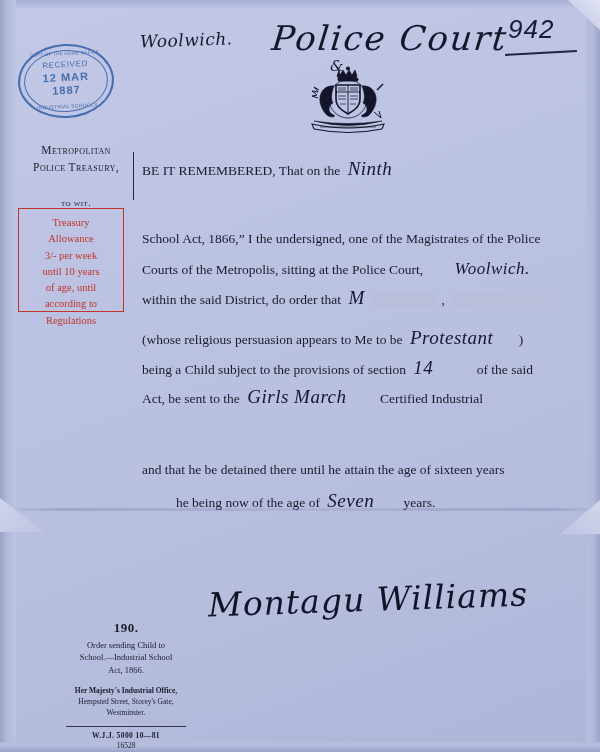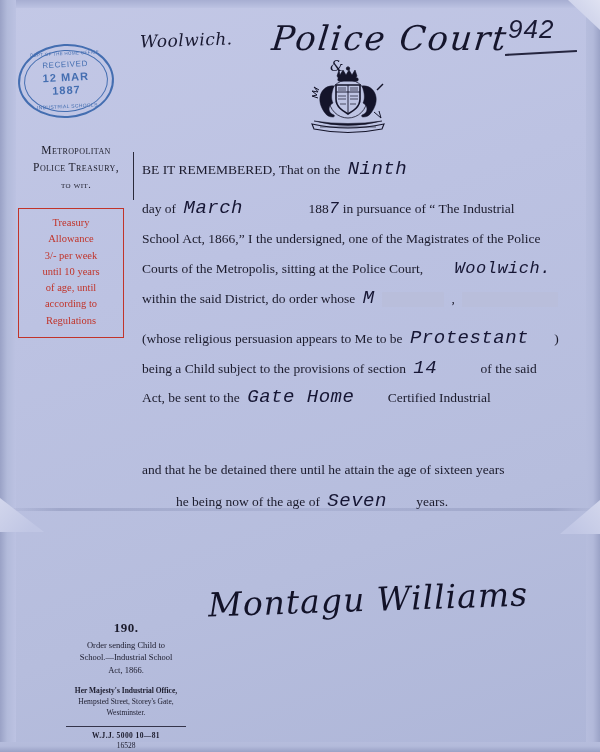--- a/index.html
+++ b/index.html
@@ -178,56 +178,56 @@
     width: 112px;
     text-align: center;
     line-height: 1.5;
     font-size: 11.5px;
     letter-spacing: .4px;
   }
   #left-heading .l1, #left-heading .l2, #left-heading .l3 {
     display: block;
     font-variant: small-caps;
   }
-  #left-heading .l3 { font-size: 10px; margin-top: 0; }
+  #left-heading .l3 { font-size: 10px; margin-top: 18px; }
 
   
   #towit-brace {
     position: absolute;
     left: 133px; top: 152px;
     width: 1px; height: 48px;
     background: #2a2a3a;
   }
 
   
   #treasury-box {
     position: absolute;
     left: 18px; top: 208px;
-    width: 106px; height: 130px;
+    width: 106px; height: 104px;
     border: 1.5px solid #c1342a;
     color: #c1342a;
     text-align: center;
     font-family: "Liberation Serif", serif;
     font-size: 10.5px;
     line-height: 1.55;
     padding-top: 6px;
     box-sizing: border-box;
   }
   #treasury-box span { display: block; }
 
   
   .body-line {
     position: absolute;
     left: 142px;
     font-size: 13.5px;
     color: #1b1b2c;
     white-space: nowrap;
   }
   .hw {
-    font-family: Liberation Mono, monospace;
+    font-family: Liberation Serif, serif;
     font-style: italic;
     font-size: 19px;
     color: #161634;
     letter-spacing: .5px;
     padding: 0 4px;
   }
   .hw-sm { font-size: 17px; }
 
   .redact {
     display: inline-block;
@@ -374,57 +374,51 @@
     <span>of age, until</span>
     <span>according to</span>
     <span>Regulations</span>
   </div>
 
   <div class="body-line printed" style="top:158px;">
     <span>BE IT REMEMBERED, That on the</span>
     <span class="hw">Ninth</span>
   </div>
 
-  <div class="body-line printed" style="top:197px;">
-    <span>day of</span>
-    <span class="hw">March</span>
-    <span style="margin-left:58px">188</span><span class="hw hw-sm" style="padding:0">7</span>
-    <span>in pursuance of “ The Industrial</span>
-  </div>
 
   <div class="body-line printed" style="top:231px;">School Act, 1866,” I the undersigned, one of the Magistrates of the Police</div>
 
   <div class="body-line printed" style="top:259px;">
     <span>Courts of the Metropolis, sitting at the Police Court,</span>
     <span class="hw hw-sm" style="margin-left:24px">Woolwich.</span>
   </div>
 
   <div class="body-line printed" style="top:287px;">
-    <span>within the said District, do order whose</span>
+    <span>within the said District, do order that</span>
     <span class="hw">M</span>
     <span class="redact" style="width:62px;height:15px;"></span>
     <span style="padding:0 4px">,</span>
     <span class="redact" style="width:96px;height:15px;"></span>
   </div>
 
   <div class="body-line printed" style="top:327px;">
     <span>(whose religious persuasion appears to Me to be</span>
     <span class="hw">Protestant</span>
     <span style="margin-left:18px">)</span>
   </div>
 
   <div class="body-line printed" style="top:357px;">
     <span>being a Child subject to the provisions of section</span>
     <span class="hw">14</span>
     <span style="margin-left:36px">of the said</span>
   </div>
 
   <div class="body-line printed" style="top:386px;">
     <span>Act, be sent to the</span>
-    <span class="hw">Gate Home</span>
+    <span class="hw">Girls March</span>
     <span style="margin-left:26px">Certified Industrial</span>
   </div>
 
 
   <div class="body-line printed" style="top:462px;">and that   he be detained there until   he attain  the age of sixteen years</div>
 
   <div class="body-line printed" style="top:490px;margin-left:34px;">
     <span>he being now of the age of</span>
     <span class="hw">Seven</span>
     <span style="margin-left:22px">years.</span>

